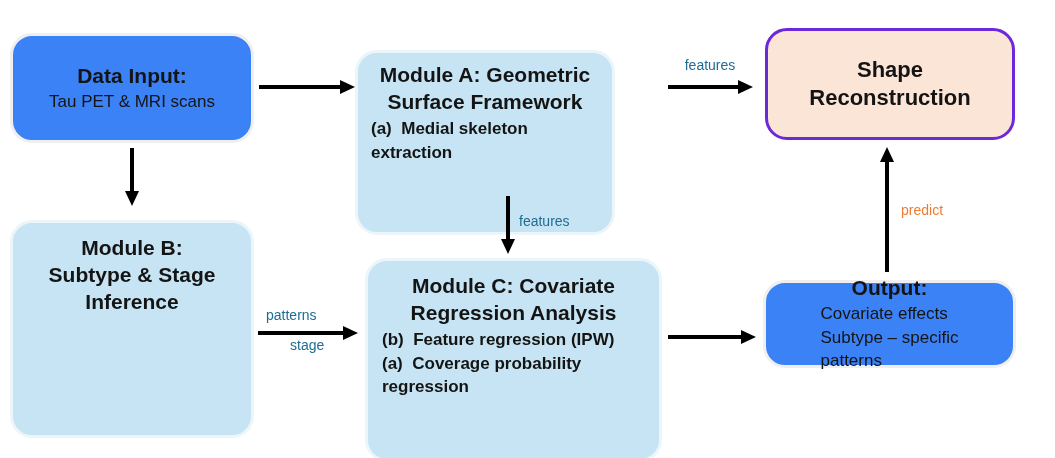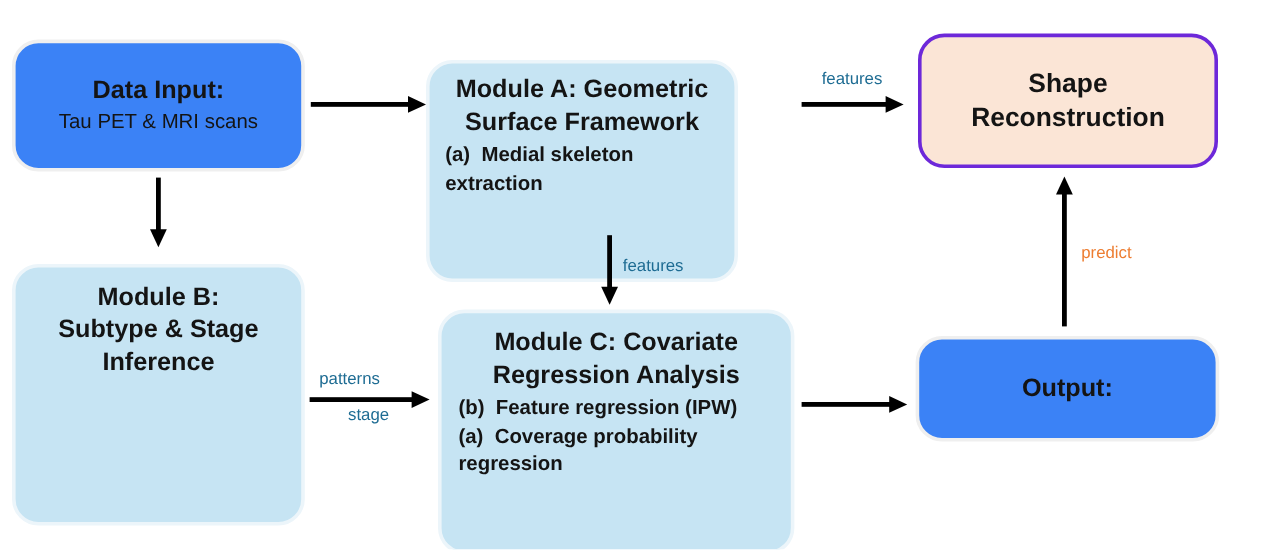--- a/index.html
+++ b/index.html
@@ -86,20 +86,23 @@
     <div class="box-title">Module C: Covariate
 Regression Analysis</div>
     <div class="box-list">
       <div>(b)&nbsp; Feature regression (IPW)</div>
       <div>(a)&nbsp; Coverage probability regression</div>
     </div>
   </div>
 
   <div class="box gray center-v" id="box-output">
     <div class="box-title">Output:</div>
+    <div class="box-body">Covariate effects
+Subtype – specific
+patterns</div>
   </div>
 
   <div>
     <div class="line-h" style="left:259px; top:85px; width:83px;"></div>
     <div class="head-right" style="left:340px; top:80px;"></div>
   </div>
 
   <div>
     <div class="line-h" style="left:668px; top:85px; width:72px;"></div>
     <div class="head-right" style="left:738px; top:80px;"></div>

